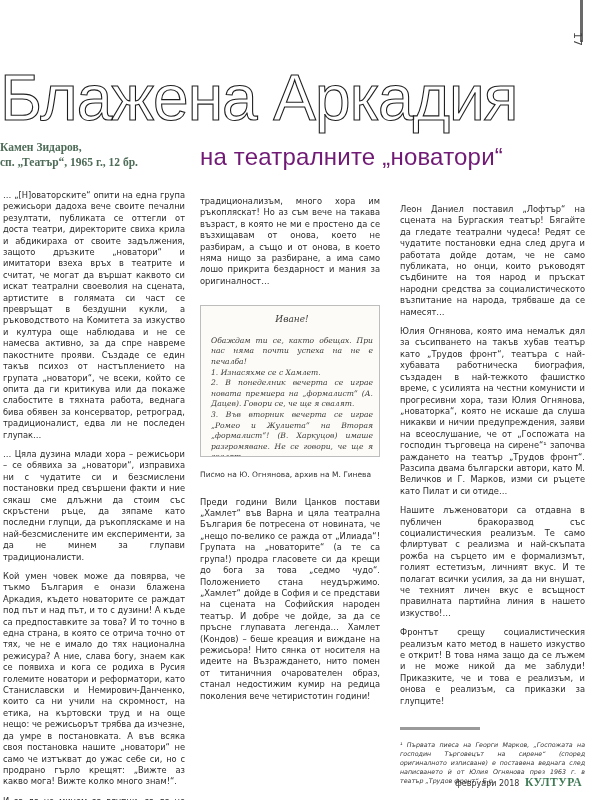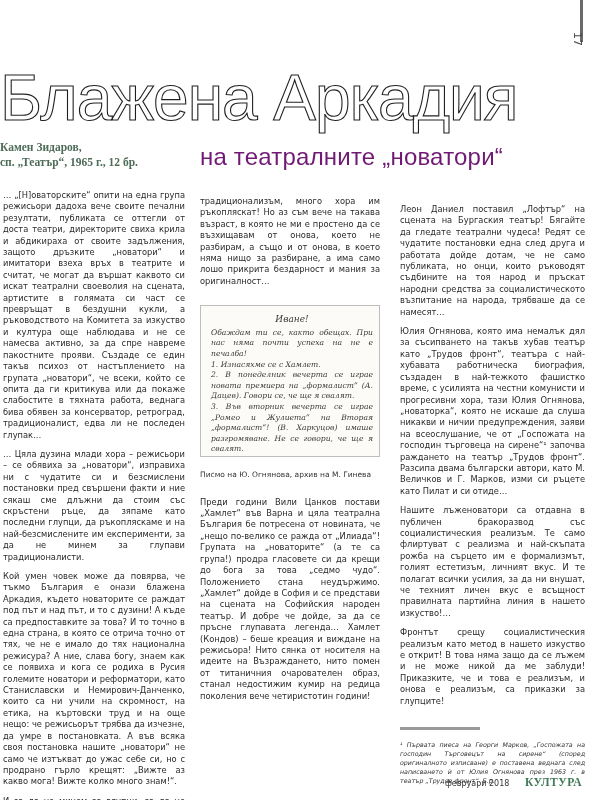--- a/index.html
+++ b/index.html
@@ -26,26 +26,26 @@
   .col { position: absolute; top: 190px; font-size: 8.3px; line-height: 11.4px; text-align: justify; color: #2a2a2a; }
   .col p { margin: 0 0 8px 0; hyphens: auto; }
   .col1 { left: 3px; width: 182px; }
   .col2 { left: 200px; width: 180px; top: 196px; }
   .col3 { left: 400px; width: 185px; top: 196px; margin-top: 8px; }
   .letter {
     margin: 18px 0 6px 0; width: 178px; height: 150px; border: 1px solid #bdbdbd; background: #fcfbf7;
     position: relative; overflow: hidden;
   }
   .letter .hand { position: absolute; left: 10px; right: 6px; top: 8px; font-family: "DejaVu Serif", serif; font-style: italic; font-size: 7.6px; line-height: 10.6px; color: #3a3a3a; }
-  .letter .hand .greet { display: block; text-align: center; font-size: 9px; margin-bottom: 3px; }
+  .letter .hand .greet { display: block; text-align: center; font-size: 9px; margin-bottom: 11px; }
   .caption { font-size: 7.5px; color: #333; margin: 12px 0 16px 0; }
   .fn-rule { width: 80px; height: 3px; background: #9a9a9a; margin: 20px 0 10px 0; }
   .footnote { font-size: 6.3px; line-height: 9px; font-style: italic; color: #333; text-align: justify; }
   .footer { position: absolute; right: 18px; bottom: 12px; font-size: 8px; color: #333; white-space: nowrap; }
-  .footer .mag { font-family: "Liberation Serif", serif; font-weight: bold; color: #3f7a55; font-size: 11.5px; letter-spacing: 0.5px; margin-left: 13px; }
+  .footer .mag { font-family: "Liberation Serif", serif; font-weight: bold; color: #3f7a55; font-size: 11.5px; letter-spacing: 0.5px; margin-left: 3px; }
 </style>
 </head>
 <body>
 
 <div class="page-rule"></div>
 <div class="page-num">17</div>
 
 <h1 class="title" style="margin:0;"><span>Блажена Аркадия</span></h1>
 
 <div class="byline">

